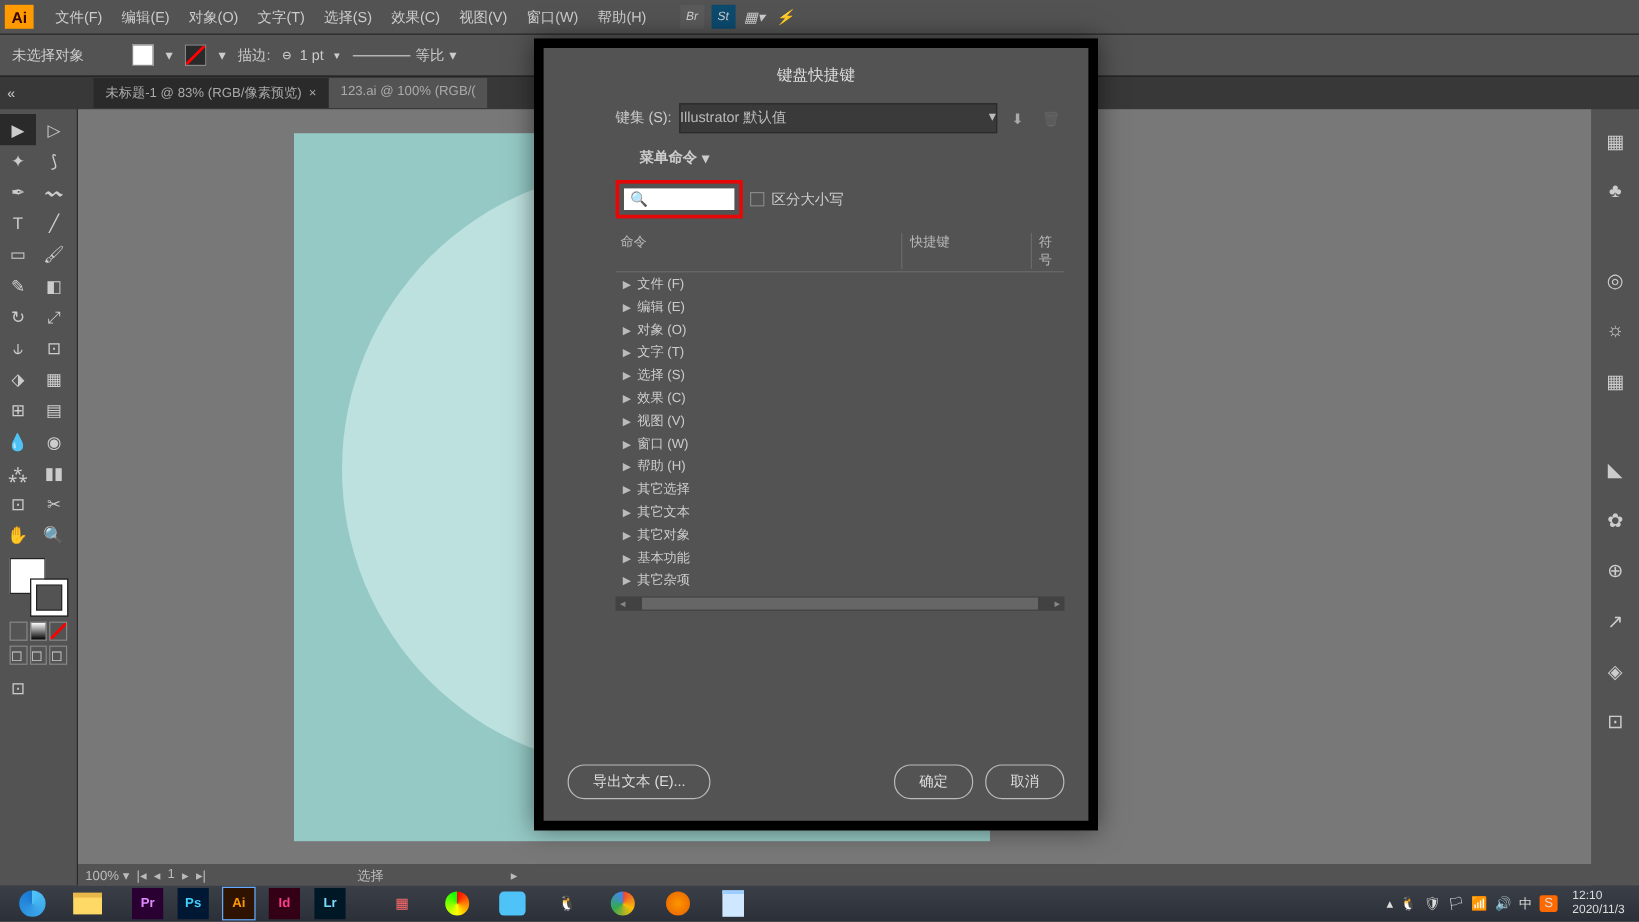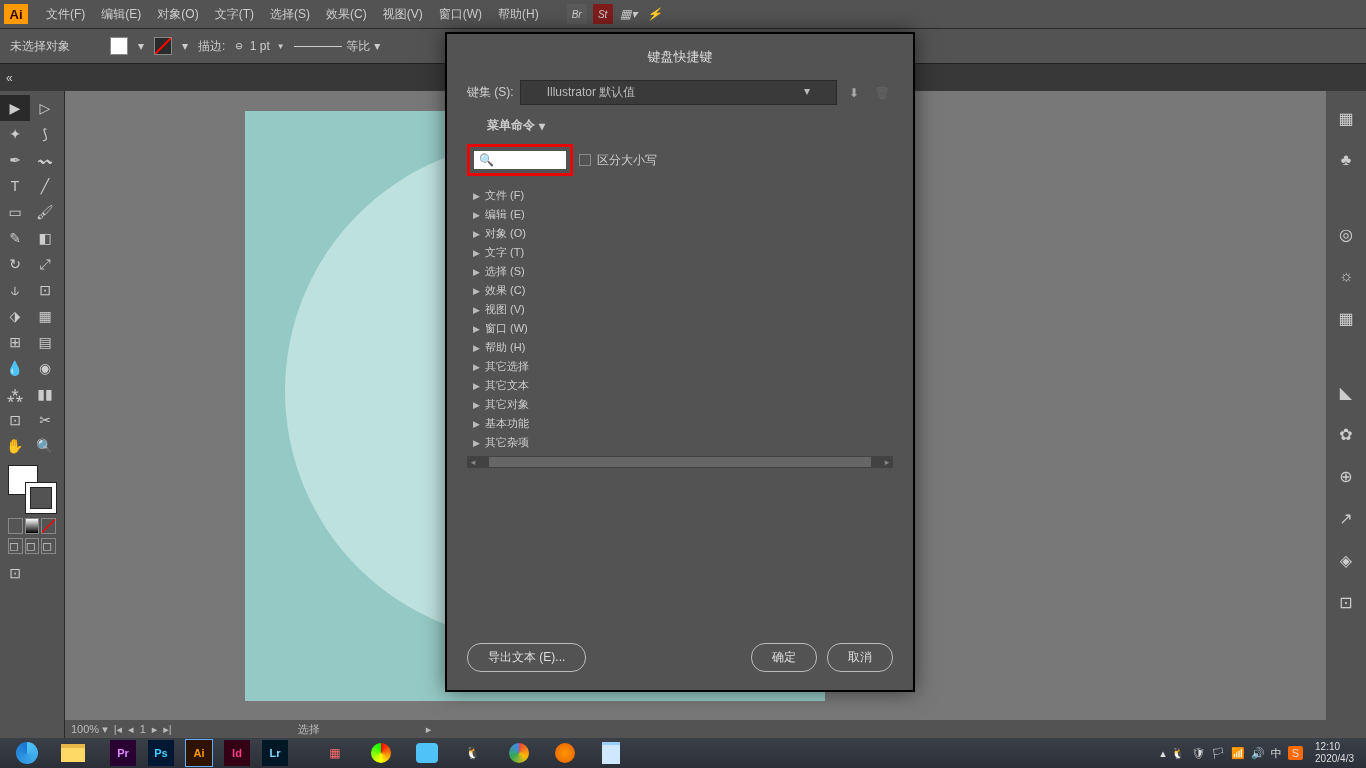--- a/index.html
+++ b/index.html
@@ -51,25 +51,25 @@
 .water { position: absolute; left: 265px; top: 440px; width: 215px; height: 115px; background: #64a29a; transform: skewY(-5deg); }
 .beach { position: absolute; left: 265px; top: 428px; width: 215px; height: 30px; background: #f8b92c; }
 
 .right-panels { width: 40px; background: #535353; display: flex; flex-direction: column; align-items: center; padding-top: 15px; gap: 18px; }
 .panel-icon { width: 24px; height: 24px; display: flex; align-items: center; justify-content: center; color: #ccc; font-size: 16px; }
 
 
 .statusbar { position: absolute; bottom: 0; left: 0; right: 0; height: 18px; background: #535353; display: flex; align-items: center; font-size: 11px; padding: 0 6px; gap: 6px; color: #bbb; }
 
 
-.dialog { position: absolute; left: 445px; top: 32px; width: 470px; height: 660px; background: #535353; border: 2px solid #000000; box-shadow: 0 0 20px rgba(0,0,0,0.5); display: flex; flex-direction: column; }
+.dialog { position: absolute; left: 445px; top: 32px; width: 470px; height: 660px; background: #535353; border: 8px solid #000000; box-shadow: 0 0 20px rgba(0,0,0,0.5); display: flex; flex-direction: column; }
 .dialog-title { text-align: center; padding: 14px 0; font-size: 13px; color: #ddd; }
-.dialog-body { flex: 1; padding: 0 20px; }
+.dialog-body { flex: 1; padding: 0 20px; margin-left: 40px; }
 .field-row { display: flex; align-items: center; gap: 6px; margin-bottom: 12px; }
-.dd-field { flex: 1; background: #3a3a3a; border: 1px solid #2a2a2a; padding: 3px 26px; color: #bbb; display: flex; justify-content: space-between; font-family: monospace; }
+.dd-field { flex: 1; background: #3a3a3a; border: 1px solid #2a2a2a; padding: 3px 0; color: #bbb; display: flex; justify-content: space-between; font-family: monospace; }
 .ic-btn { width: 22px; height: 22px; display: flex; align-items: center; justify-content: center; color: #aaa; }
 .type-dd { display: flex; align-items: center; gap: 4px; margin: 12px 0 0 20px; font-weight: bold; }
 .search-row { display: flex; align-items: center; gap: 6px; margin: 10px 0; }
 .search-box { border: 3px solid #e80707; padding: 4px; display: flex; align-items: center; }
 .search-input-wrap { display: flex; align-items: center; background: #fff; padding: 2px 5px; width: 92px; }
 .search-input { border: none; outline: none; width: 60px; font-size: 11px; }
 .cb { width: 12px; height: 12px; border: 1px solid #888; }
 .cmd-list { margin-top: 4px; }
 .cmd-header { display: flex; border-bottom: 1px solid #6a6a6a; padding: 2px 0; font-size: 11px; color: #bbb; }
 .cmd-header .c1 { width: 245px; padding-left: 4px; }
@@ -109,39 +109,43 @@
   <div class="menu-item">编辑(E)</div>
   <div class="menu-item">对象(O)</div>
   <div class="menu-item">文字(T)</div>
   <div class="menu-item">选择(S)</div>
   <div class="menu-item">效果(C)</div>
   <div class="menu-item">视图(V)</div>
   <div class="menu-item">窗口(W)</div>
   <div class="menu-item">帮助(H)</div>
   <div style="width:20px"></div>
   <div class="menubar-icon" style="background:#5a5a5a;font-size:10px">Br</div>
-  <div class="menubar-icon" style="background:#7f1d1d;font-size:10px;margin-left:6px">St</div>
+  <div class="menubar-icon" style="background:#0c4a6e;font-size:10px;margin-left:6px">St</div>
   <div class="menubar-icon" style="margin-left:6px">▦▾</div>
   <div class="menubar-icon" style="margin-left:6px">⚡</div>
 </div>
 
 <div class="controlbar">
   <span class="sel-label">未选择对象</span>
   <div style="width:20px"></div>
   <div class="color-sq" style="background:#fff"></div>
     <span>▾</span>
   <div class="color-sq nf"></div>
     <span>▾</span>
   <span>描边:</span>
   <span style="font-family:monospace">⊖ <span>1 pt</span> ▾</span>
   <div class="stroke-dd"><div class="stroke-line"></div> <span>等比</span> ▾</div>
 </div>
 
 <div class="tabs">
   <div style="width:10px;padding-left:6px">«</div>
+  <div class="doc-tabs">
+    <div class="tab"><span>未标题-1 @ 83% (RGB/像素预览)</span><span class="tab-close">×</span></div>
+    <div class="tab active"><span>123.ai @ 100% (RGB/(</span></div>
+  </div>
 </div>
 
 <div class="workspace">
 
   <div class="toolbox">
     <div class="tool-row">
         <div class="tool sel">▶</div>
         <div class="tool">▷</div>
       </div>
     <div class="tool-row">
@@ -286,20 +290,25 @@
       <div class="search-box">
         <div class="search-input-wrap">
           <span>🔍</span>
           <input class="search-input" type="text" style="">
         </div>
       </div>
       <div class="cb"></div>
       <span>区分大小写</span>
     </div>
     <div class="cmd-list">
+      <div class="cmd-header">
+        <div class="c1">命令</div>
+        <div class="c2">快捷键</div>
+        <div class="c3">符号</div>
+      </div>
       <div id="cmd-rows">
           <div class="cmd-item">
             <span class="cmd-arrow">▶</span>
             <span>文件 (F)</span>
           </div>
           <div class="cmd-item">
             <span class="cmd-arrow">▶</span>
             <span>编辑 (E)</span>
           </div>
           <div class="cmd-item">
@@ -402,16 +411,16 @@
     <span>▴</span>
     <span>🐧</span>
     <span>🛡</span>
     <span>🏳</span>
     <span>📶</span>
     <span>🔊</span>
     <span>中</span>
     <span style="background:#ff6a00;padding:1px 4px;border-radius:2px">S</span>
     <div class="clock">
       <div>12:10</div>
-      <div>2020/4/3</div>
+      <div>2020/11/3</div>
     </div>
   </div>
 </div>
 
 </body></html>

